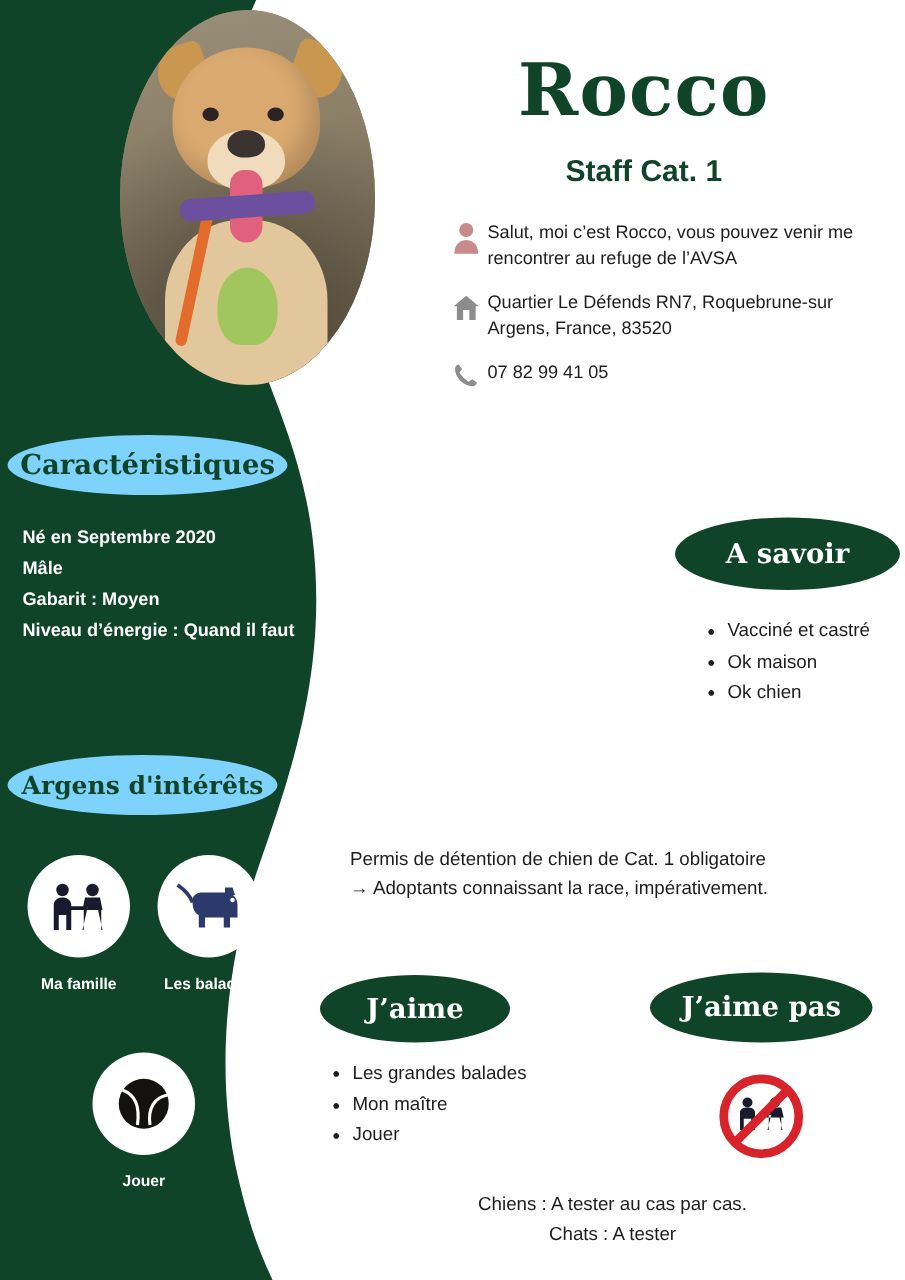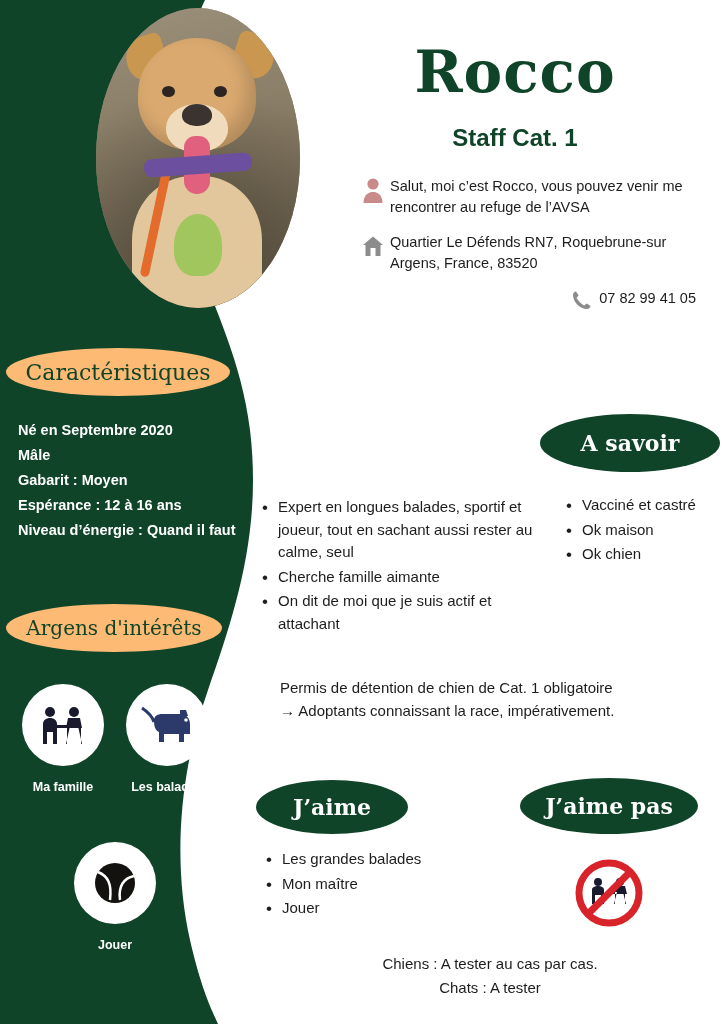--- a/index.html
+++ b/index.html
@@ -135,41 +135,40 @@
   }
 
   
   .contact {
     position: absolute; left: 356px; top: 176px; width: 340px;
   }
   .crow {
     display: flex;
     align-items: flex-start;
     margin-bottom: 14px;
-    justify-content: flex-end;
   }
   .crow .ic {
     width: 34px; flex: 0 0 34px;
     display: flex; justify-content: center; align-items: flex-start;
     padding-top: 2px;
   }
   .crow .txt {
     font-size: 14.5px;
     line-height: 1.45;
     color: #1d1d1d;
   }
 
   
   .oval-left {
     position: absolute;
-    background: #fdba74;
+    background: #7dd3fc;
     border-radius: 50%;
     color: #0f4429;
     font-family: "DejaVu Serif", serif;
-    font-weight: 400;
+    font-weight: 700;
     display: flex; align-items: center; justify-content: center;
   }
   .carac-oval { left: 6px; top: 348px; width: 224px; height: 48px; font-size: 22px; }
   .interets-oval { left: 6px; top: 604px; width: 216px; height: 48px; font-size: 20px; }
 
   .carac-list {
     position: absolute; left: 18px; top: 418px; width: 250px;
     color: #ffffff; font-size: 14.5px; font-weight: 700; line-height: 1.72;
   }
 
@@ -301,21 +300,20 @@
       </span>
       <span class="txt">07 82 99 41 05</span>
     </div>
   </div>
 
   <div class="oval-left carac-oval">Caractéristiques</div>
   <div class="carac-list">
     <div>Né en Septembre 2020</div>
     <div>Mâle</div>
     <div>Gabarit : Moyen</div>
-    <div>Espérance : 12 à 16 ans</div>
     <div>Niveau d’énergie : Quand il faut</div>
   </div>
 
   <div class="oval-left interets-oval">Argens d'intérêts</div>
 
   <div class="circle-icons">
     <div class="ci" style="left:6px; top:0;">
       <svg width="52" height="42" viewBox="0 0 52 42">
         <circle cx="13" cy="8" r="5" fill="#1a1a2e"></circle>
         <path d="M6 40 L6 20 C6 16 9.5 14 13 14 C16.5 14 20 16 20 20 L20 40 L16 40 L16 28 L10 28 L10 40 Z" fill="#1a1a2e"></path>
@@ -339,25 +337,20 @@
     <div class="ci" style="left:58px; top:158px;">
       <svg width="50" height="50" viewBox="0 0 50 50">
         <circle cx="25" cy="25" r="20" fill="#14120f"></circle>
         <path d="M8 14 C18 18 22 26 20 42" stroke="#ffffff" stroke-width="2.5" fill="none"></path>
         <path d="M44 18 C34 20 28 28 30 42" stroke="#ffffff" stroke-width="2.5" fill="none"></path>
       </svg>
     </div>
     <div class="ci-label" style="left:44px; top:254px;">Jouer</div>
   </div>
 
-  <ul class="bullets exp-list">
-    <li>Expert en longues balades, sportif et joueur, tout en sachant aussi rester au calme, seul</li>
-    <li>Cherche famille aimante</li>
-    <li>On dit de moi que je suis actif et attachant</li>
-  </ul>
 
   <div class="oval-dark savoir-oval">A savoir</div>
   <ul class="bullets savoir-list">
     <li>Vacciné et castré</li>
     <li>Ok maison</li>
     <li>Ok chien</li>
   </ul>
 
   <div class="permis">
     <div>Permis de détention de chien de Cat. 1 obligatoire</div>

